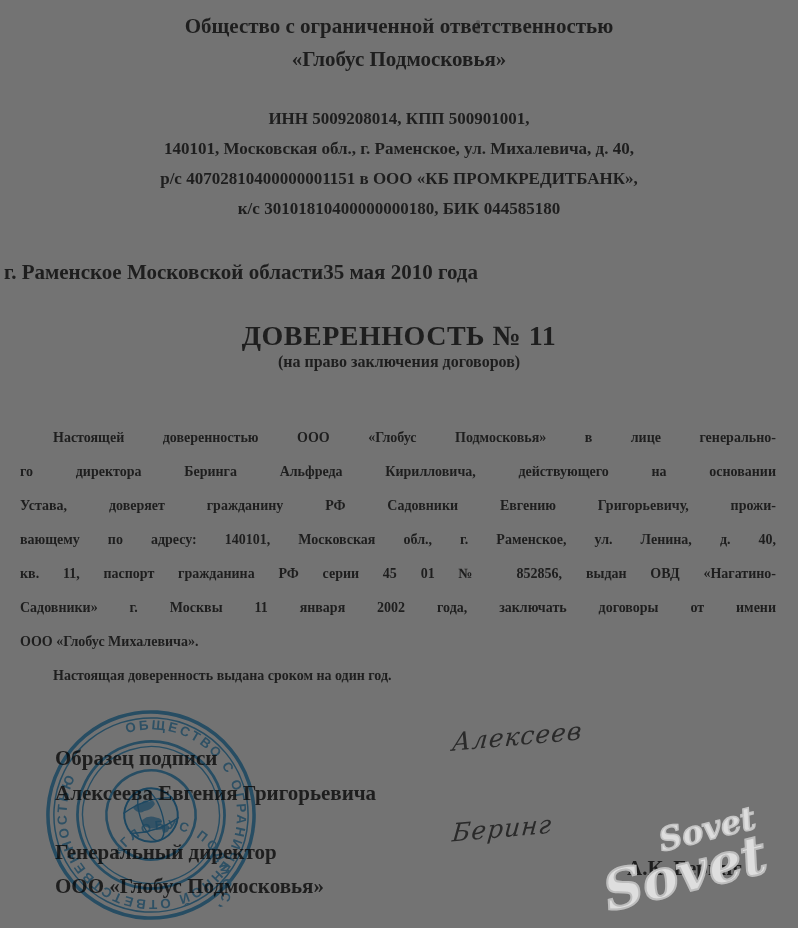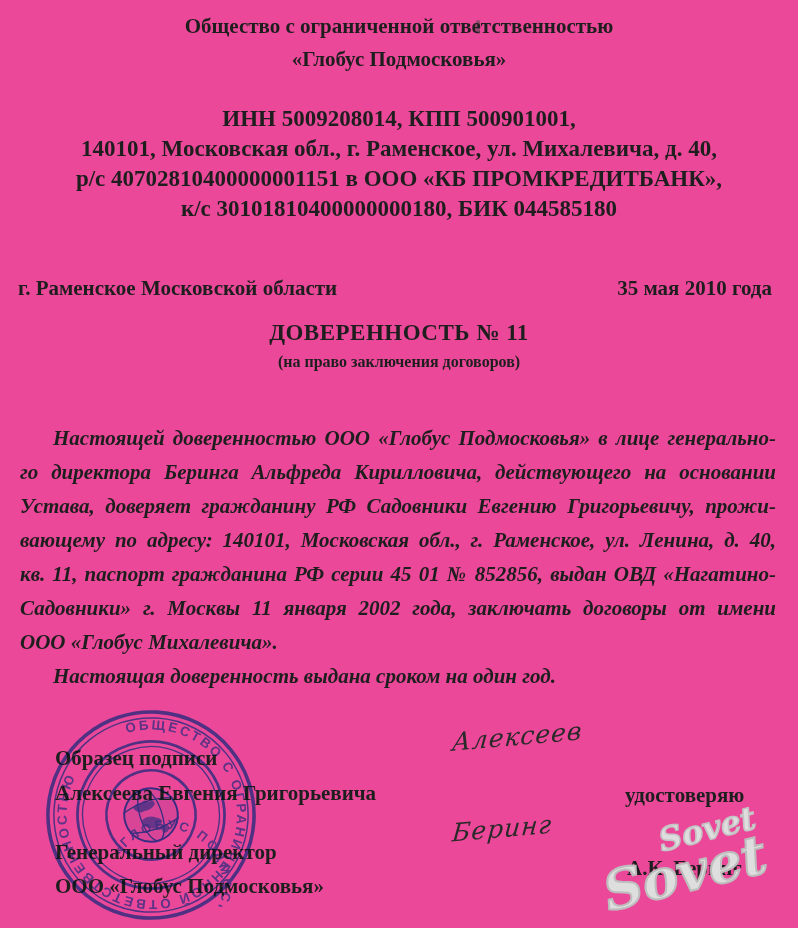--- a/index.html
+++ b/index.html
@@ -1,53 +1,51 @@
 <!DOCTYPE html>
 <html><head>
 <meta charset="utf-8">
 <style>
   * { margin: 0; padding: 0; box-sizing: border-box; }
   html, body { background: #ffffff; }
   .page {
     position: relative;
     width: 798px;
     height: 928px;
-    background: #ec4899;
+    background: #737373;
     font-family: "Liberation Serif", "DejaVu Serif", serif;
     font-weight: 700;
     color: #1e1e1e;
     overflow: hidden;
     padding-left: 32px;
   }
   .org-block {
     position: absolute; top: 10px; left: 0; right: 0;
     font-size: 21px; line-height: 33px; text-align: center;
   }
   .requisites {
     position: absolute; top: 104px; left: 0; right: 0;
-    font-size: 23px; line-height: 30px; text-align: center;
+    font-size: 17px; line-height: 30px; text-align: center;
   }
   .place-date {
-    position: absolute; top: 260px; left: 18px; right: 26px;
-    display: flex; justify-content: space-between;
+    position: absolute; top: 260px; left: 4px; right: 26px;
+    display: flex; justify-content: flex-start;
     font-size: 21px;
-    margin-top: 16px;
   }
   .doc-title {
     position: absolute; top: 320px; left: 0; right: 0;
-    font-size: 23px; text-align: center; letter-spacing: 0.5px;
+    font-size: 28px; text-align: center; letter-spacing: 0.5px;
   }
   .doc-subtitle {
     position: absolute; top: 353px; left: 0; right: 0;
     font-size: 16px; text-align: center;
   }
   .body-text {
     position: absolute; top: 421px; left: 20px; right: 22px;
-    font-size: 21px;
-    font-style: italic;
+    font-size: 14px;
   }
   .body-text .line {
     height: 34px; line-height: 34px;
     white-space: nowrap;
   }
   .body-text .line.jl {
     white-space: normal;
     text-align: justify;
     text-align-last: justify;
   }
@@ -129,21 +127,20 @@
     <div class="line jl">вающему по адресу: 140101, Московская обл., г. Раменское, ул. Ленина, д. 40,</div>
     <div class="line jl">кв. 11, паспорт гражданина РФ серии 45 01 № 852856, выдан ОВД «Нагатино-</div>
     <div class="line jl">Садовники» г. Москвы 11 января 2002 года, заключать договоры от имени</div>
     <div class="line">ООО «Глобус Михалевича».</div>
     <div class="line indent">Настоящая доверенность выдана сроком на один год.</div>
   </div>
 
   <div class="sig-label" style="left:55px; top:698px;">Образец подписи</div>
   <div class="sig-label" style="left:55px; top:733px;">Алексеева Евгения Григорьевича</div>
   <div class="signature" style="left:452px; top:722px;">Алексеев</div>
-  <div class="sig-label" style="left:625px; top:735px;">удостоверяю</div>
 
   <div class="sig-label" style="left:55px; top:792px;">Генеральный директор</div>
   <div class="sig-label" style="left:55px; top:826px;">ООО «Глобус Подмосковья»</div>
   <div class="signature" style="left:452px; top:814px;">Беринг</div>
   <div class="sig-label" style="left:627px; top:808px;">А.К. Беринг</div>
 
   <div class="sig-label" style="left:47px; top:884px;">М.П.</div>
 
   <svg class="stamp" viewBox="0 0 220 220">
     <defs>

